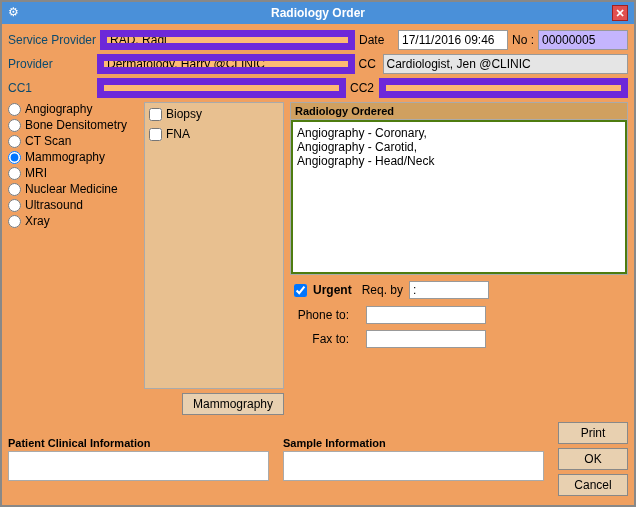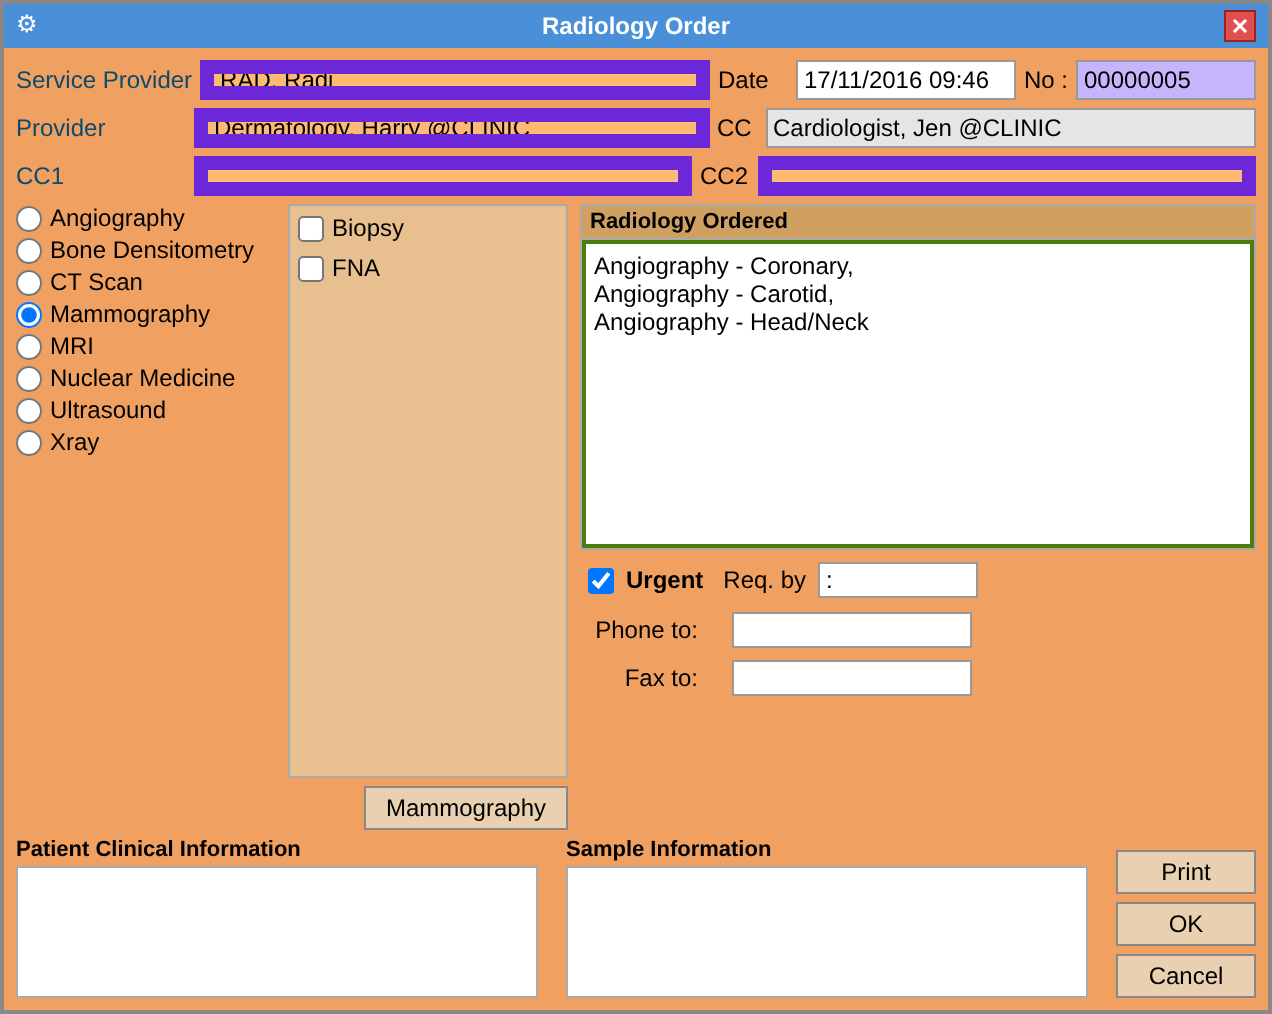--- a/index.html
+++ b/index.html
@@ -27,21 +27,21 @@
     .right-panel { flex: 1; display: flex; flex-direction: column; gap: 4px; }
     .radiology-ordered-box { background: #4d7c0f; border: 1px solid #aaa; display: flex; flex-direction: column; }
     .radiology-ordered-title { background: #d0a060; border-bottom: 1px solid #aaa; padding: 2px 4px; font-weight: bold; font-size: 11px; }
     .radiology-list { flex: 1; padding: 4px; overflow-y: auto; min-height: 150px; background: white; margin: 2px; font-size: 11px; }
     .urgent-row { display: flex; align-items: center; gap: 6px; padding: 2px 4px; }
     .urgent-label { font-weight: bold; }
     .req-label { margin-left: 4px; }
     .field-row { display: flex; align-items: center; gap: 17px; padding: 1px 4px; }
     .field-label { min-width: 55px; text-align: right; }
     .field-input { background: white; border: 1px solid #999; height: 18px; padding: 1px 3px; width: 120px; }
-    .bottom-area { display: flex; gap: 14px; height: 80px; }
+    .bottom-area { display: flex; gap: 14px; height: 80px; align-items: center; }
     .bottom-section { display: flex; flex-direction: column; flex: 1; }
     .bottom-label { font-weight: bold; font-size: 11px; margin-bottom: 2px; }
     .bottom-textarea { flex: 1; background: white; border: 1px solid #aaa; resize: none; width: 100%; padding: 2px; font-size: 11px; }
     .right-buttons { display: flex; flex-direction: column; gap: 4px; justify-content: flex-end; }
     .right-btn { background: #e8d0b0; border: 1px solid #888; padding: 3px 14px; cursor: pointer; width: 70px; }
     .row-label-date { min-width: 35px; }
     .row-no-label { min-width: 20px; }
   </style>
 </head>
 <body>

